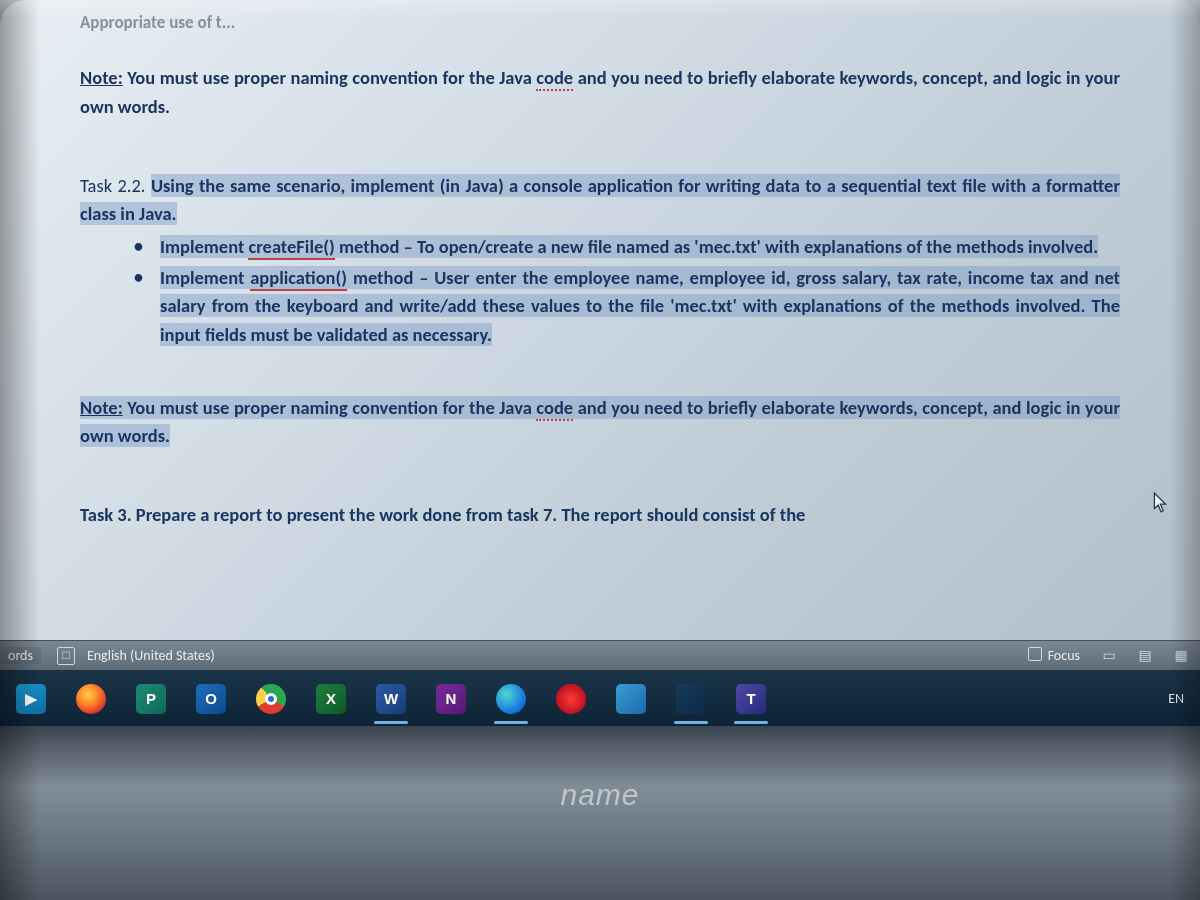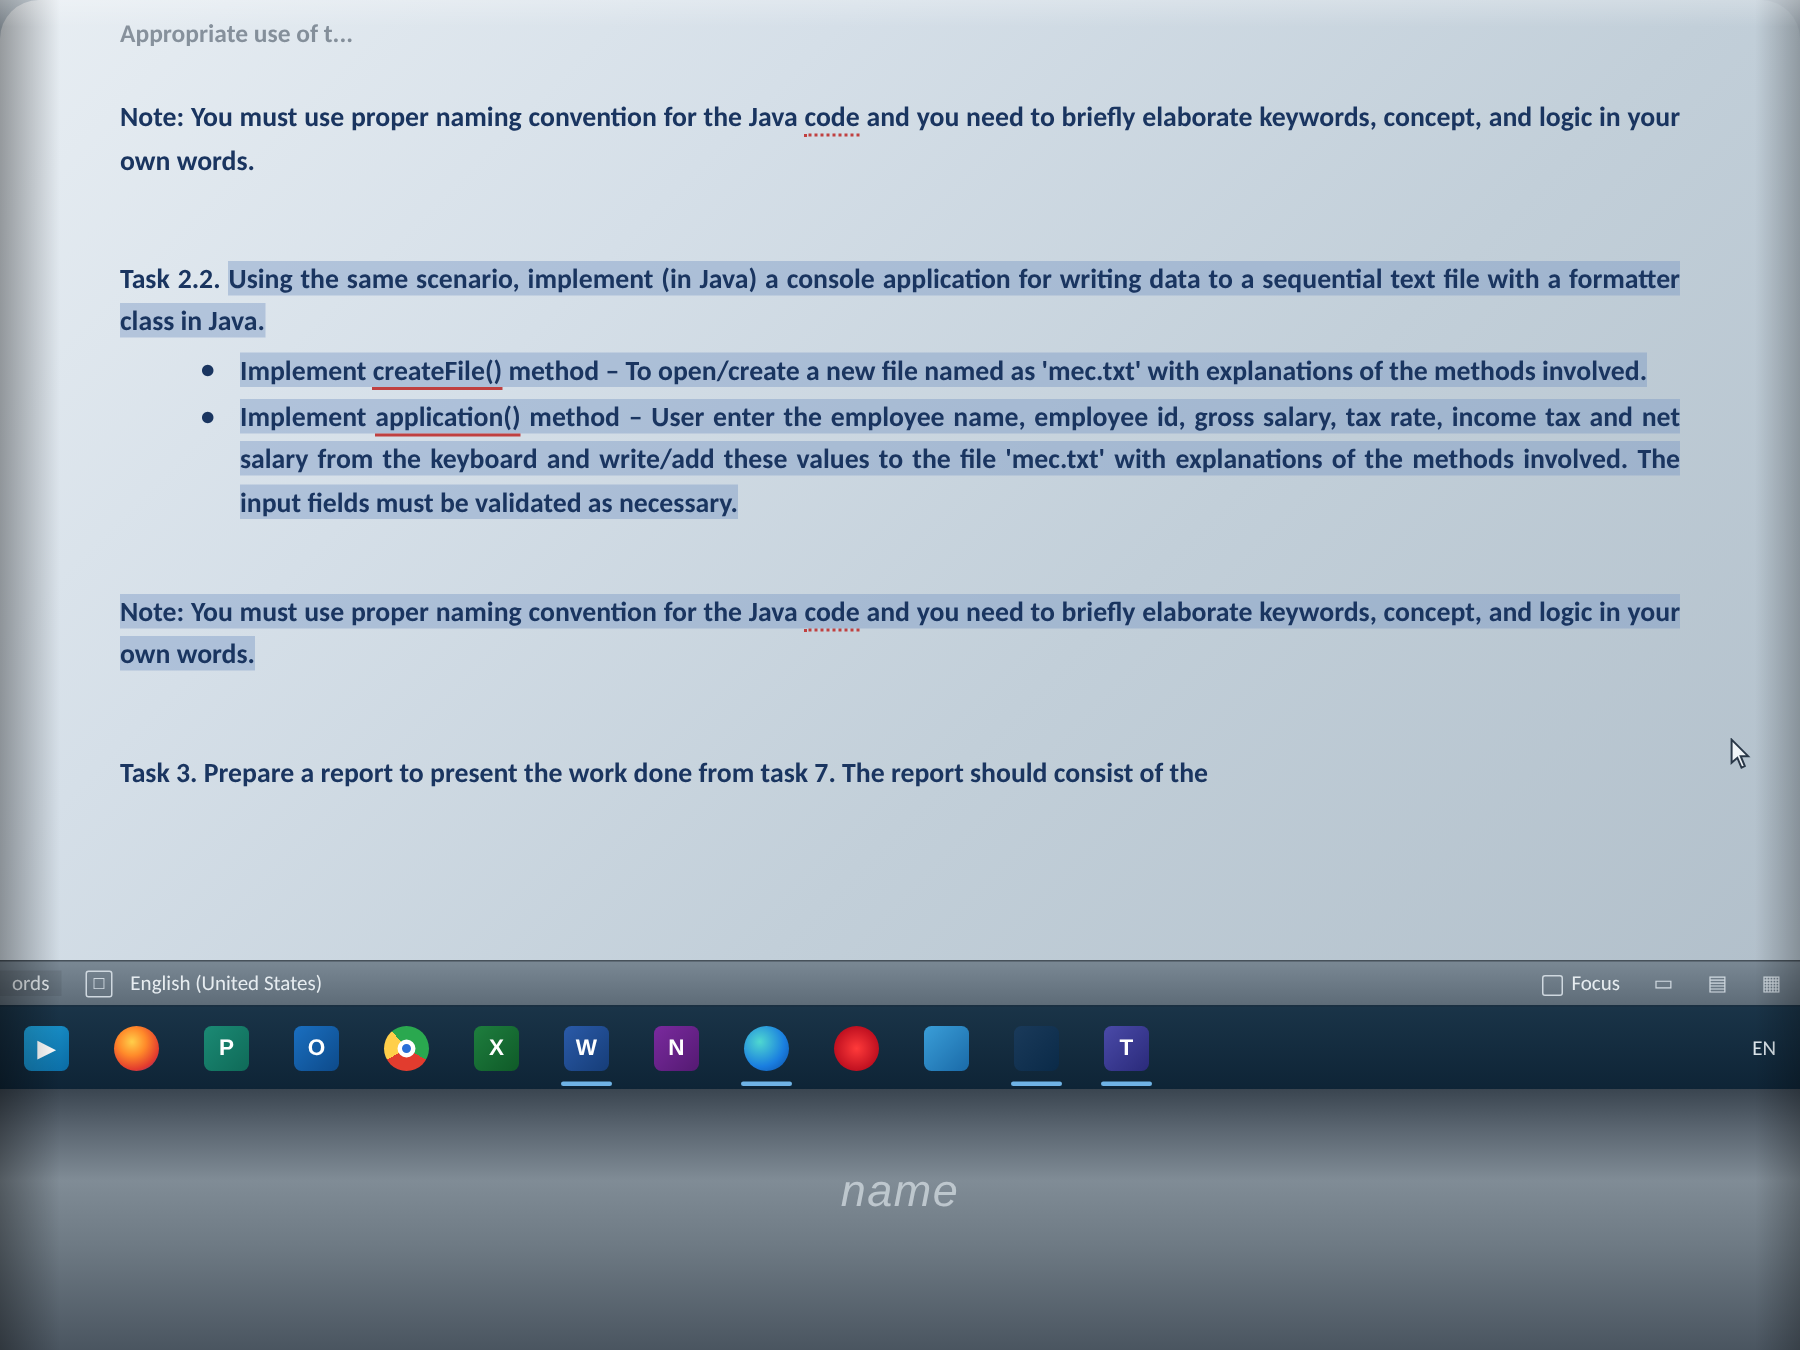--- a/index.html
+++ b/index.html
@@ -18,25 +18,25 @@
       padding: 10px 80px 0 80px;
       overflow: hidden;
       color: #1a3560;
       font-size: 18.5px;
       line-height: 1.55;
       text-align: justify;
       border-radius: 26px;
     }
     .truncated-top { color: #2a3848; opacity:0.5; font-weight:600; margin-bottom: 28px; white-space:nowrap; overflow:hidden; font-size:17px;}
     .note-block { margin-bottom: 50px; }
-    .note-label { font-weight: 700; color: #1a3560; }
+    .note-label { font-weight: 700; color: #1a3560; text-decoration: underline; }
     .note-text { color: #1a3560; font-weight: bold; }
     .code-underline { border-bottom: 2px dotted #c04040; }
     .task-heading { margin-bottom: 4px; }
-    .task-label { font-weight: 700; color:#1a3560; }
+    .task-label { font-weight: 400; color:#1a3560; }
     .hl { background: rgba(120,150,195,0.42); }
     .task-body { font-weight: 700; color:#1a3560; }
     ul.bullets { list-style: none; padding-left: 80px; margin-top:2px;}
     ul.bullets li { position: relative; margin-bottom: 2px; text-align: justify; font-weight:700; }
     ul.bullets li::before {
       content: "•"; position: absolute; left: -26px; top: 0; color:#1a3560; font-size:18px;
     }
     .wavy { border-bottom: 2px solid #c04040; }
     .note2 { margin-top: 44px; }
     .task3 { margin-top: 42px; font-weight:700; color:#1a3560; white-space:nowrap; overflow:hidden;}
@@ -52,21 +52,21 @@
       display:flex; align-items:center; color:#e6ecf0; font-size:14px;
       padding: 0 8px 0 0;
       border-top: 1px solid rgba(0,0,0,0.25);
     }
     .sb-left { display:flex; align-items:center; gap:10px; flex:0 0 auto;}
     .sb-words { padding:0 8px; background: rgba(0,0,0,0.08); height:100%; display:flex; align-items:center;}
     .sb-lang-icon { width:18px; height:18px; border:1.5px solid #cfd8df; border-radius:2px; display:inline-flex; align-items:center; justify-content:center; font-size:10px; color:#cfd8df; margin-left:6px;}
     .sb-lang { margin-left:2px;}
     .sb-spacer { flex:1 1 auto;}
     .sb-right { display:flex; align-items:center; gap:14px;}
-    .sb-focus { display:flex; align-items:flex-end; gap:6px; padding:2px 4px;}
+    .sb-focus { display:flex; align-items:flex-start; gap:6px; padding:2px 4px;}
     .sb-view { width:22px; height:18px; display:inline-flex; align-items:center; justify-content:center; color:#cfd8df; font-size:14px; border-radius:2px;}
     
     .taskbar {
       position:absolute; top:670px; left:0; right:0; height:56px;
       background: linear-gradient(180deg, #1a3448 0%, #0e2436 100%);
       display:flex; align-items:center; padding:0 10px; gap:18px;
       border-top:1px solid rgba(255,255,255,0.05);
     }
     .tb-item {
       width:42px; height:38px; display:flex; align-items:center; justify-content:center;

